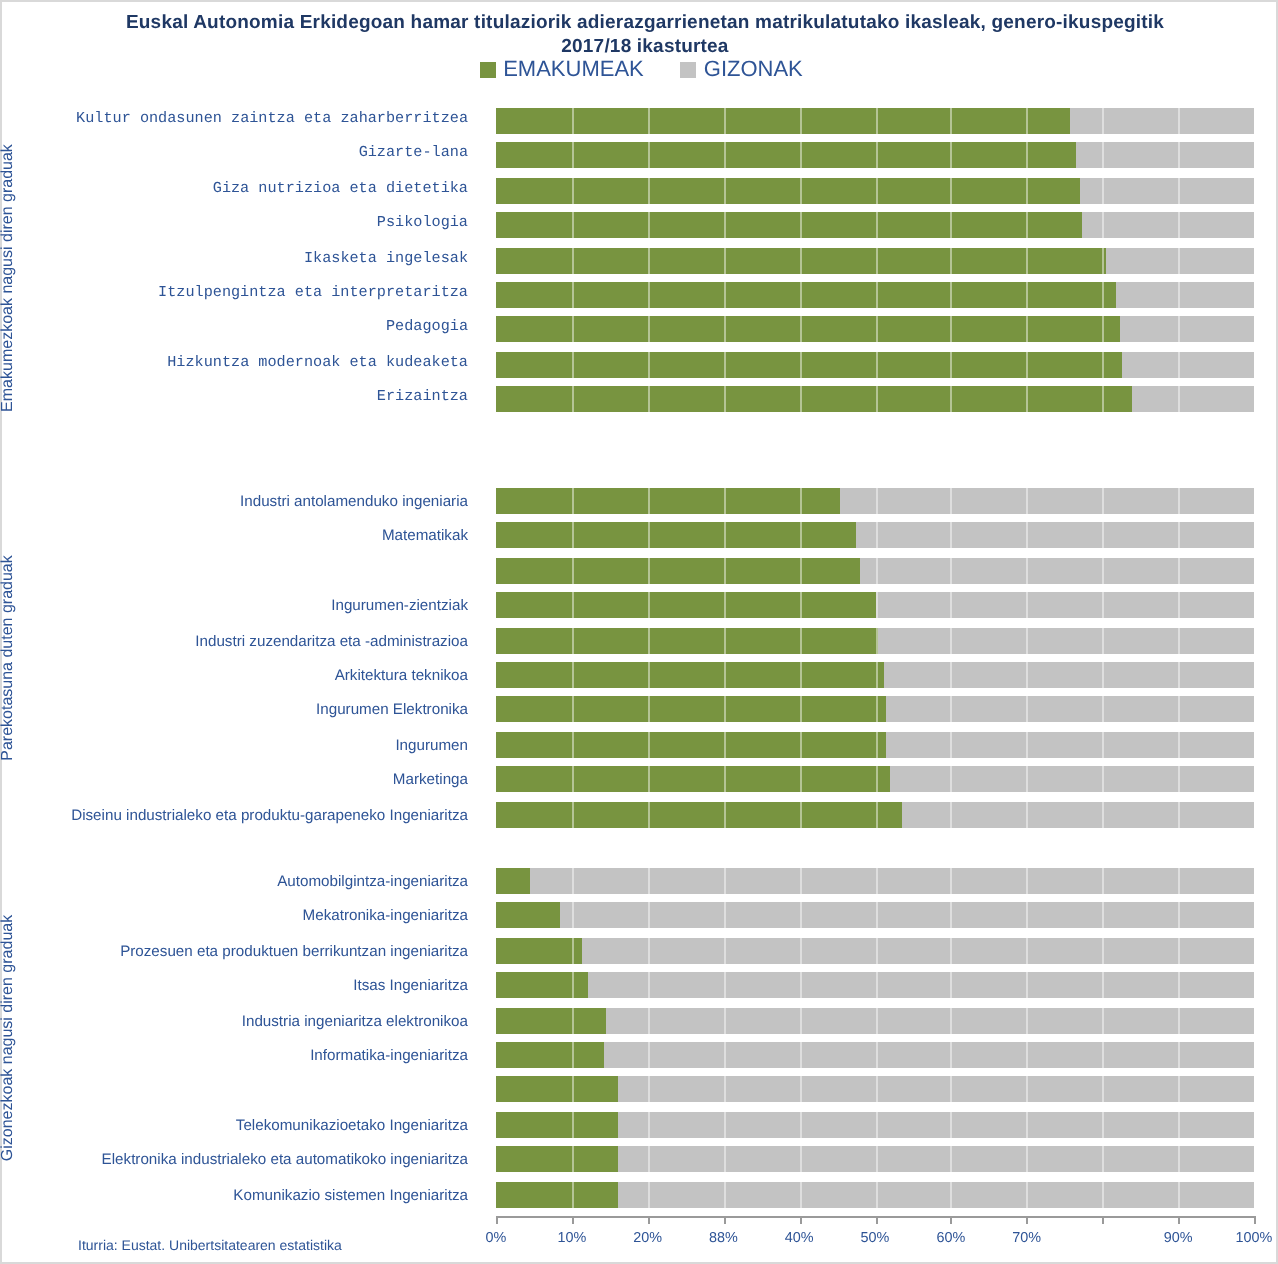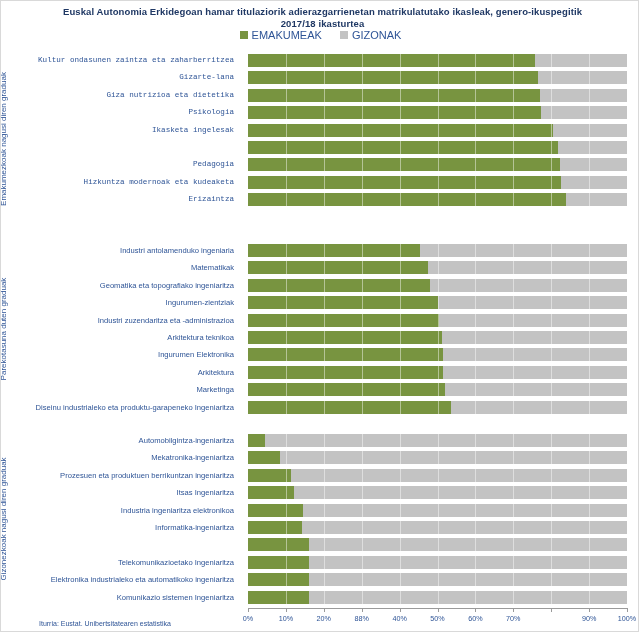--- a/index.html
+++ b/index.html
@@ -187,20 +187,21 @@
           <div style="position: absolute; top: 0px; bottom: 0px; width: 1px; left: 30%; background: rgba(255, 255, 255, 0.45);"></div>
           <div style="position: absolute; top: 0px; bottom: 0px; width: 1px; left: 40%; background: rgba(255, 255, 255, 0.45);"></div>
           <div style="position: absolute; top: 0px; bottom: 0px; width: 1px; left: 50%; background: rgba(255, 255, 255, 0.45);"></div>
           <div style="position: absolute; top: 0px; bottom: 0px; width: 1px; left: 60%; background: rgba(255, 255, 255, 0.45);"></div>
           <div style="position: absolute; top: 0px; bottom: 0px; width: 1px; left: 70%; background: rgba(255, 255, 255, 0.45);"></div>
           <div style="position: absolute; top: 0px; bottom: 0px; width: 1px; left: 80%; background: rgba(255, 255, 255, 0.45);"></div>
           <div style="position: absolute; top: 0px; bottom: 0px; width: 1px; left: 90%; background: rgba(255, 255, 255, 0.45);"></div>
         </div>
       </div>
       <div class="row">
+        <div class="rowlabel">Itzulpengintza eta interpretaritza</div>
         <div class="track" style="background: rgb(195, 195, 195);">
           <div class="barfill" style="background: rgb(120, 148, 64); width: 81.8%;"></div>
           <div style="position: absolute; top: 0px; bottom: 0px; width: 1px; left: 10%; background: rgba(255, 255, 255, 0.45);"></div>
           <div style="position: absolute; top: 0px; bottom: 0px; width: 1px; left: 20%; background: rgba(255, 255, 255, 0.45);"></div>
           <div style="position: absolute; top: 0px; bottom: 0px; width: 1px; left: 30%; background: rgba(255, 255, 255, 0.45);"></div>
           <div style="position: absolute; top: 0px; bottom: 0px; width: 1px; left: 40%; background: rgba(255, 255, 255, 0.45);"></div>
           <div style="position: absolute; top: 0px; bottom: 0px; width: 1px; left: 50%; background: rgba(255, 255, 255, 0.45);"></div>
           <div style="position: absolute; top: 0px; bottom: 0px; width: 1px; left: 60%; background: rgba(255, 255, 255, 0.45);"></div>
           <div style="position: absolute; top: 0px; bottom: 0px; width: 1px; left: 70%; background: rgba(255, 255, 255, 0.45);"></div>
           <div style="position: absolute; top: 0px; bottom: 0px; width: 1px; left: 80%; background: rgba(255, 255, 255, 0.45);"></div>
@@ -278,21 +279,20 @@
           <div style="position: absolute; top: 0px; bottom: 0px; width: 1px; left: 30%; background: rgba(255, 255, 255, 0.45);"></div>
           <div style="position: absolute; top: 0px; bottom: 0px; width: 1px; left: 40%; background: rgba(255, 255, 255, 0.45);"></div>
           <div style="position: absolute; top: 0px; bottom: 0px; width: 1px; left: 50%; background: rgba(255, 255, 255, 0.45);"></div>
           <div style="position: absolute; top: 0px; bottom: 0px; width: 1px; left: 60%; background: rgba(255, 255, 255, 0.45);"></div>
           <div style="position: absolute; top: 0px; bottom: 0px; width: 1px; left: 70%; background: rgba(255, 255, 255, 0.45);"></div>
           <div style="position: absolute; top: 0px; bottom: 0px; width: 1px; left: 80%; background: rgba(255, 255, 255, 0.45);"></div>
           <div style="position: absolute; top: 0px; bottom: 0px; width: 1px; left: 90%; background: rgba(255, 255, 255, 0.45);"></div>
         </div>
       </div>
       <div class="row">
-        <div class="rowlabel">Geomatika eta topografiako ingeniaritza</div>
         <div class="track" style="background: rgb(195, 195, 195);">
           <div class="barfill" style="background: rgb(120, 148, 64); width: 48%;"></div>
           <div style="position: absolute; top: 0px; bottom: 0px; width: 1px; left: 10%; background: rgba(255, 255, 255, 0.45);"></div>
           <div style="position: absolute; top: 0px; bottom: 0px; width: 1px; left: 20%; background: rgba(255, 255, 255, 0.45);"></div>
           <div style="position: absolute; top: 0px; bottom: 0px; width: 1px; left: 30%; background: rgba(255, 255, 255, 0.45);"></div>
           <div style="position: absolute; top: 0px; bottom: 0px; width: 1px; left: 40%; background: rgba(255, 255, 255, 0.45);"></div>
           <div style="position: absolute; top: 0px; bottom: 0px; width: 1px; left: 50%; background: rgba(255, 255, 255, 0.45);"></div>
           <div style="position: absolute; top: 0px; bottom: 0px; width: 1px; left: 60%; background: rgba(255, 255, 255, 0.45);"></div>
           <div style="position: absolute; top: 0px; bottom: 0px; width: 1px; left: 70%; background: rgba(255, 255, 255, 0.45);"></div>
           <div style="position: absolute; top: 0px; bottom: 0px; width: 1px; left: 80%; background: rgba(255, 255, 255, 0.45);"></div>
@@ -353,21 +353,21 @@
           <div style="position: absolute; top: 0px; bottom: 0px; width: 1px; left: 30%; background: rgba(255, 255, 255, 0.45);"></div>
           <div style="position: absolute; top: 0px; bottom: 0px; width: 1px; left: 40%; background: rgba(255, 255, 255, 0.45);"></div>
           <div style="position: absolute; top: 0px; bottom: 0px; width: 1px; left: 50%; background: rgba(255, 255, 255, 0.45);"></div>
           <div style="position: absolute; top: 0px; bottom: 0px; width: 1px; left: 60%; background: rgba(255, 255, 255, 0.45);"></div>
           <div style="position: absolute; top: 0px; bottom: 0px; width: 1px; left: 70%; background: rgba(255, 255, 255, 0.45);"></div>
           <div style="position: absolute; top: 0px; bottom: 0px; width: 1px; left: 80%; background: rgba(255, 255, 255, 0.45);"></div>
           <div style="position: absolute; top: 0px; bottom: 0px; width: 1px; left: 90%; background: rgba(255, 255, 255, 0.45);"></div>
         </div>
       </div>
       <div class="row">
-        <div class="rowlabel">Arkitektura</div>
+        <div class="rowlabel">Ingurumen</div>
         <div class="track" style="background: rgb(195, 195, 195);">
           <div class="barfill" style="background: rgb(120, 148, 64); width: 51.5%;"></div>
           <div style="position: absolute; top: 0px; bottom: 0px; width: 1px; left: 10%; background: rgba(255, 255, 255, 0.45);"></div>
           <div style="position: absolute; top: 0px; bottom: 0px; width: 1px; left: 20%; background: rgba(255, 255, 255, 0.45);"></div>
           <div style="position: absolute; top: 0px; bottom: 0px; width: 1px; left: 30%; background: rgba(255, 255, 255, 0.45);"></div>
           <div style="position: absolute; top: 0px; bottom: 0px; width: 1px; left: 40%; background: rgba(255, 255, 255, 0.45);"></div>
           <div style="position: absolute; top: 0px; bottom: 0px; width: 1px; left: 50%; background: rgba(255, 255, 255, 0.45);"></div>
           <div style="position: absolute; top: 0px; bottom: 0px; width: 1px; left: 60%; background: rgba(255, 255, 255, 0.45);"></div>
           <div style="position: absolute; top: 0px; bottom: 0px; width: 1px; left: 70%; background: rgba(255, 255, 255, 0.45);"></div>
           <div style="position: absolute; top: 0px; bottom: 0px; width: 1px; left: 80%; background: rgba(255, 255, 255, 0.45);"></div>

